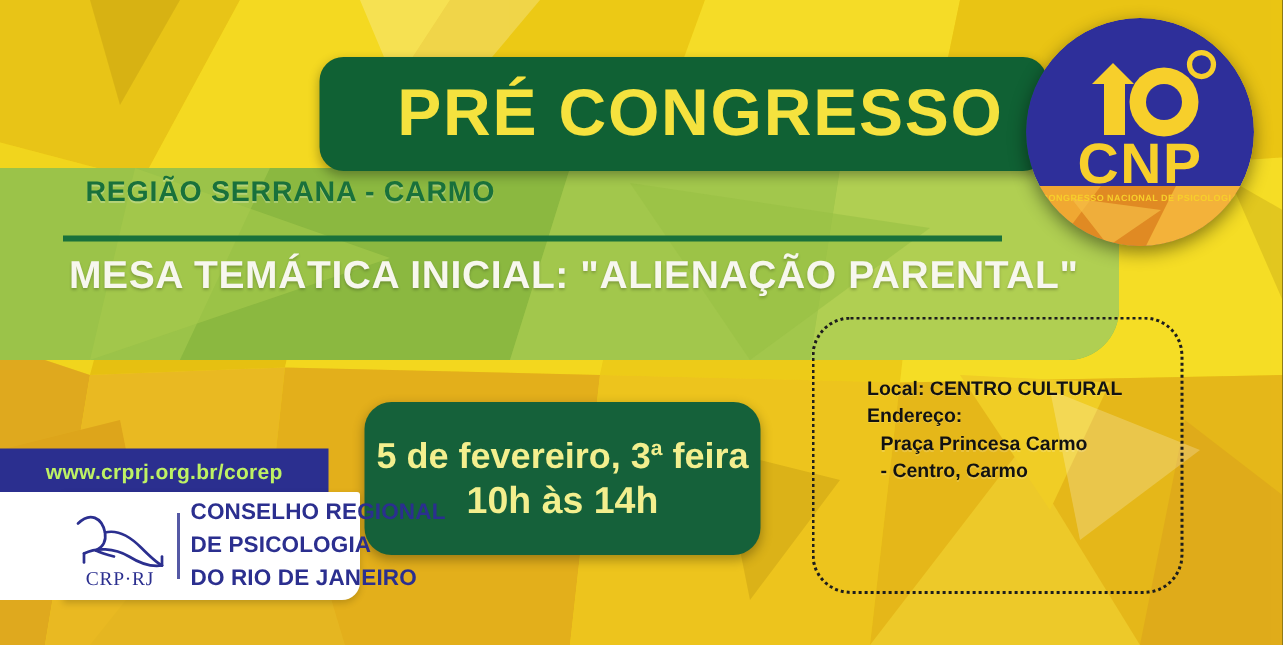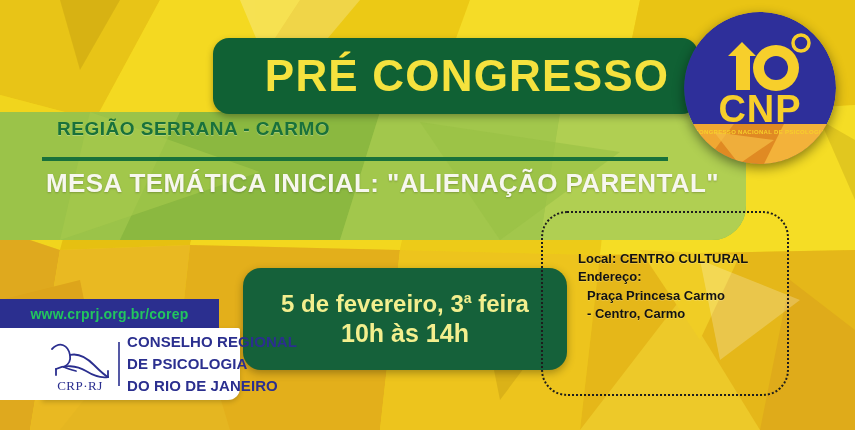--- a/index.html
+++ b/index.html
@@ -65,21 +65,21 @@
     position:absolute;left:46px;top:168px;
     color:#f7f7ee;
     font-size:26px;font-weight:bold;
     letter-spacing:.4px;white-space:nowrap;
     text-shadow:0 1px 2px rgba(0,0,0,.22);
   }
 
   
   .date-box{
     position:absolute;
-    left:243px;top:268px;width:324px;height:102px;
+    left:243px;top:268px;width:264px;height:102px;
     background:#15613a;
     border-radius:18px;
     box-shadow:0 3px 8px rgba(0,0,0,.30);
     display:flex;flex-direction:column;
     align-items:center;justify-content:center;
     gap:1px;
   }
   .date-box .l1{color:#f3ef8e;font-size:24px;font-weight:bold;white-space:nowrap;}
   .date-box .l2{color:#f3ef8e;font-size:25px;font-weight:bold;white-space:nowrap;}
   .date-box sup{font-size:14px;vertical-align:super;}
@@ -110,21 +110,21 @@
   }
   .cnp svg{display:block;width:100%;height:100%;}
 
   
   .url-bar{
     position:absolute;left:0;top:299px;width:219px;height:29px;
     background:#2b2f8f;
     display:flex;align-items:center;justify-content:center;
   }
   .url-bar span{
-    color:#22c55e;font-size:14px;font-weight:bold;letter-spacing:.2px;
+    color:#bef264;font-size:14px;font-weight:bold;letter-spacing:.2px;
     white-space:nowrap;
   }
 
   
   .crp-card{
     position:absolute;left:42px;top:328px;width:198px;height:72px;
     background:#ffffff;
     border-bottom-right-radius:12px;
     border-top-right-radius:2px;
     display:flex;align-items:center;

